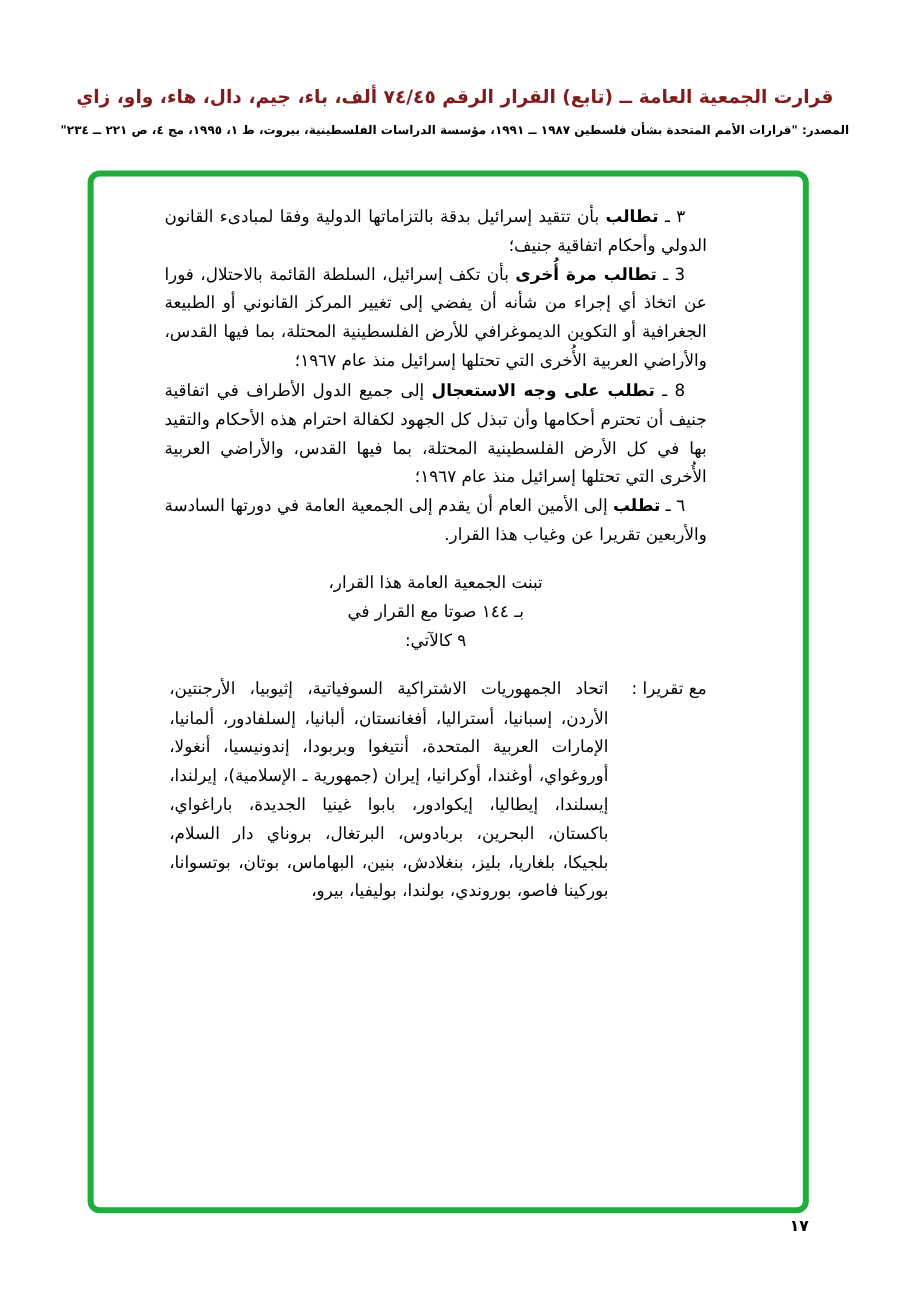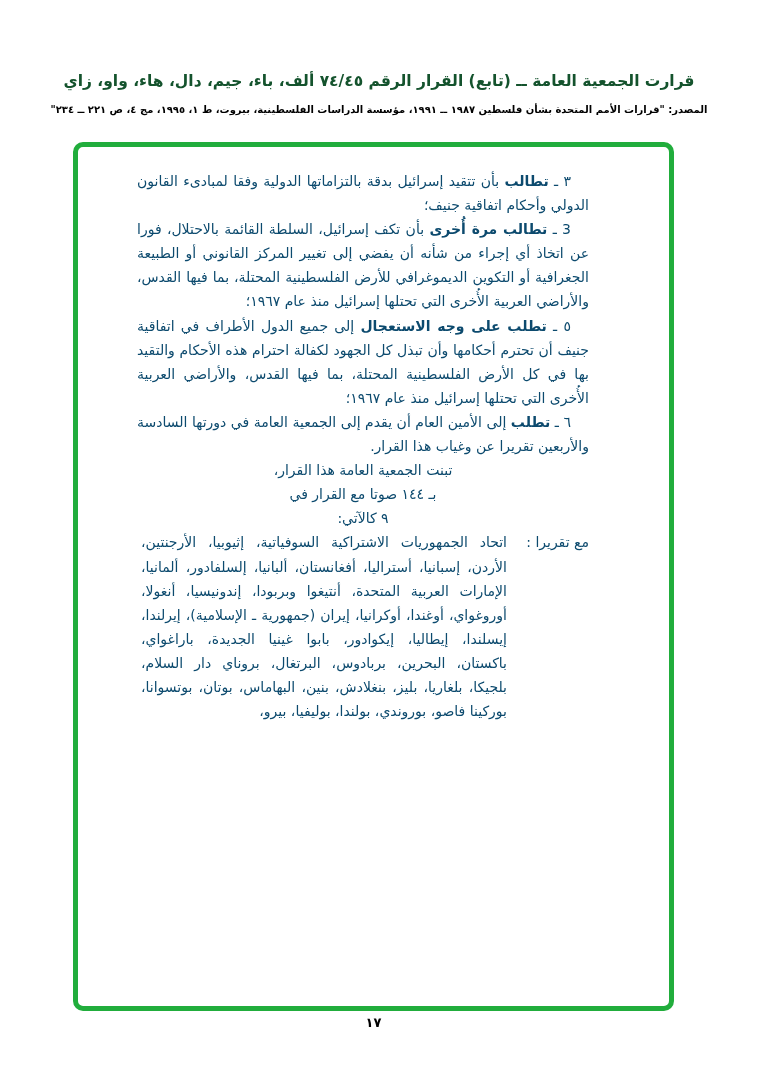--- a/index.html
+++ b/index.html
@@ -17,21 +17,21 @@
     direction: rtl;
   }
   .header-title {
     position: absolute;
     top: 72px;
     left: 0;
     right: 0;
     text-align: center;
     font-weight: bold;
     font-size: 15.5px;
-    color: #14532d;
+    color: #7f1d1d;
     white-space: nowrap;
   }
   .source-line {
     position: absolute;
     top: 104px;
     left: 0;
     right: 0;
     text-align: center;
     font-weight: bold;
     font-size: 10px;
@@ -50,30 +50,30 @@
     background: #ffffff;
   }
   .box-content {
     position: absolute;
     top: 22px;
     right: 80px;
     width: 452px;
     direction: rtl;
     font-size: 14px;
     line-height: 24.1px;
-    color: #0c4a6e;
+    color: #000000;
   }
   .para {
     margin: 0;
     text-align: justify;
     text-indent: 18px;
   }
   .para b { font-weight: bold; }
   .adoption-note {
-    margin: 0;
+    margin: 16px;
     text-align: center;
   }
   .note-line { margin: 0; }
   .vote-row {
     display: flex;
     flex-direction: row;
     align-items: flex-start;
   }
   .vote-label {
     flex: 0 0 82px;
@@ -82,21 +82,21 @@
   .vote-countries {
     flex: 1 1 auto;
     text-align: justify;
     margin-left: 4px;
   }
   .page-number {
     position: absolute;
     top: 1015px;
     left: 73px;
     width: 601px;
-    text-align: center;
+    text-align: right;
     font-weight: bold;
     font-size: 13px;
     color: #000;
   }
 </style>
 </head>
 <body>
 
 <div class="page">
 
@@ -113,21 +113,21 @@
         <span>بأن تتقيد إسرائيل بدقة بالتزاماتها الدولية وفقا لمبادىء القانون الدولي وأحكام اتفاقية جنيف؛</span>
       </p>
 
       <p class="para">
         <span>3 ـ</span>
         <b>تطالب مرة أُخرى</b>
         <span>بأن تكف إسرائيل، السلطة القائمة بالاحتلال، فورا عن اتخاذ أي إجراء من شأنه أن يفضي إلى تغيير المركز القانوني أو الطبيعة الجغرافية أو التكوين الديموغرافي للأرض الفلسطينية المحتلة، بما فيها القدس، والأراضي العربية الأُخرى التي تحتلها إسرائيل منذ عام ١٩٦٧؛</span>
       </p>
 
       <p class="para">
-        <span>٥ ـ</span>
+        <span>8 ـ</span>
         <b>تطلب على وجه الاستعجال</b>
         <span>إلى جميع الدول الأطراف في اتفاقية جنيف أن تحترم أحكامها وأن تبذل كل الجهود لكفالة احترام هذه الأحكام والتقيد بها في كل الأرض الفلسطينية المحتلة، بما فيها القدس، والأراضي العربية الأُخرى التي تحتلها إسرائيل منذ عام ١٩٦٧؛</span>
       </p>
 
       <p class="para">
         <span>٦ ـ</span>
         <b>تطلب</b>
         <span>إلى الأمين العام أن يقدم إلى الجمعية العامة في دورتها السادسة والأربعين تقريرا عن وغياب هذا القرار.</span>
       </p>
 

